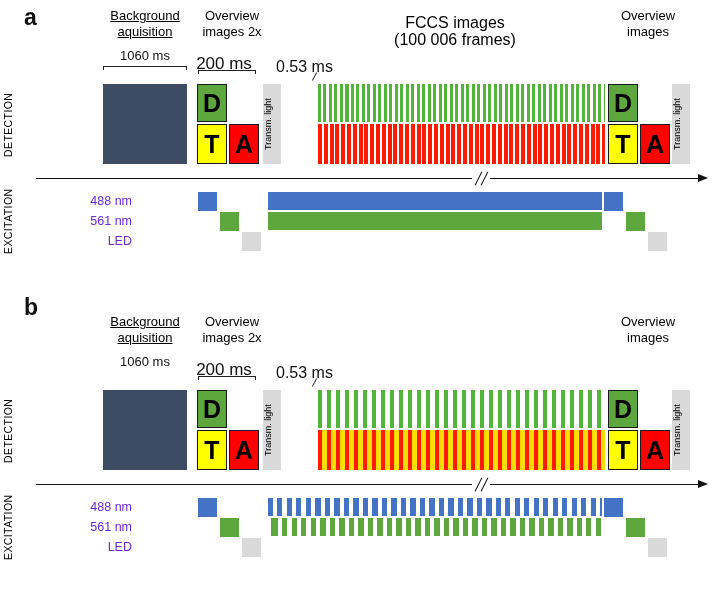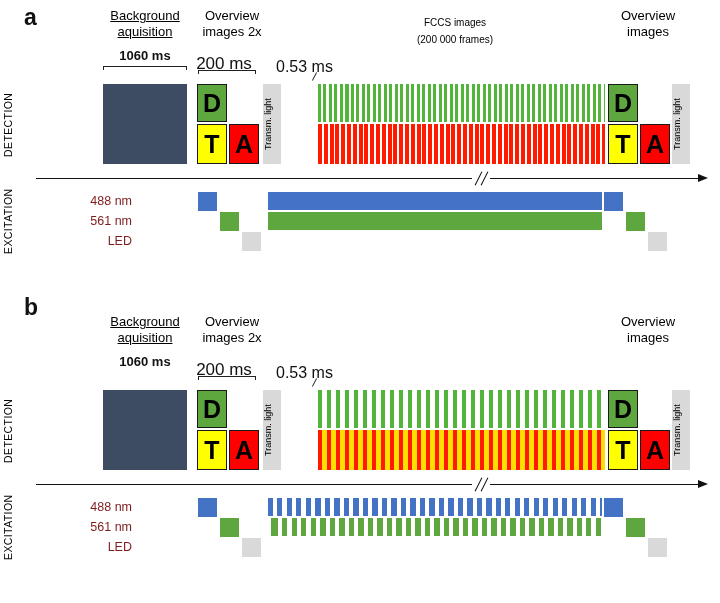--- a/index.html
+++ b/index.html
@@ -12,25 +12,25 @@
 
   .panel-letter { left:24px; top:0; font-weight:bold; font-size:23px; line-height:1; }
 
   .side-label { writing-mode:vertical-rl; transform:rotate(180deg); text-align:center;
                 font-size:10.5px; letter-spacing:.4px; color:#000; width:16px; }
   .det-side { left:2px; top:var(--detTop); height:82px; }
   .exc-side { left:2px; top:calc(var(--excTop) - 2px); height:64px; }
 
   .caption { text-align:center; font-size:13px; line-height:16px; color:#000; }
   .bg-caption  { left:96px;  top:var(--hdr); width:98px;text-decoration:underline; }
-  .bg-time     { left:96px;  top:calc(40px + var(--hdr)); width:98px; text-align:center; font-size:13px;font-weight:bold; }
+  .bg-time     { left:96px;  top:calc(40px + var(--hdr)); width:98px; text-align:center; font-size:13px; }
   .ov-caption  { left:190px; top:var(--hdr); width:84px; }
   .ov-time     { left:190px; top:calc(46px + var(--hdr)); width:68px; text-align:center; font-size:17px; }
   .ovr-caption { left:600px; top:var(--hdr); width:96px; }
-  .fccs-caption{ left:288px; top:var(--fccsTop); width:334px; text-align:center; font-size:10px; line-height:17px; }
+  .fccs-caption{ left:288px; top:var(--fccsTop); width:334px; text-align:center; font-size:16px; line-height:17px; }
   .frame-time  { left:276px; top:calc(50px + var(--hdr)); font-size:16px; }
   .frame-tick  { left:314px; top:calc(64px + var(--hdr)); width:0; height:9px;
                  border-left:1.2px solid #333; transform:rotate(28deg); }
 
   .dimline { height:4px; border-top:1.5px solid #222; border-left:1.5px solid #222; border-right:1.5px solid #222; }
   .bg-dimline { left:103px; top:calc(58px + var(--hdr)); width:84px; }
   .ov-dimline { left:198px; top:calc(62px + var(--hdr)); width:58px; }
 
   .bg-square { left:103px; top:var(--detTop); width:84px; height:80px; background:#3d4c63; }
 
@@ -55,21 +55,21 @@
   .panel--b .comb-top    { background:repeating-linear-gradient(to right,#53b43a 0 4.5px,#ffffff 4.5px 9px); }
   .panel--b .comb-bottom { background:repeating-linear-gradient(to right,#ff1a00 0 4.5px,#ffdf00 4.5px 9px); }
 
   .axis-line { left:36px; top:var(--axisY); width:664px; height:0; border-top:1.5px solid #111; }
   .axis-arrow { left:698px; top:calc(var(--axisY) - 4px); width:0; height:0;
                 border-left:10px solid #111; border-top:4.5px solid transparent; border-bottom:4.5px solid transparent; }
   .axis-break { left:472px; top:calc(var(--axisY) - 7px); width:18px; height:15px; background:#fff; }
   .axis-break i { position:absolute; top:0; height:15px; width:0; border-left:1.5px solid #111; transform:rotate(27deg); }
   .axis-break i:first-child { left:6px; } .axis-break i:last-child { left:12px; }
 
-  .exc-row-label { left:56px; width:76px; text-align:right; font-size:12.5px; color:#7f1d1d; }
+  .exc-row-label { left:56px; width:76px; text-align:right; font-size:12.5px; color:#6d28d9; }
   .r0 { top:calc(var(--excTop) + 2px); } .r1 { top:calc(var(--excTop) + 22px);text-align:right; } .r2 { top:calc(var(--excTop) + 42px); }
 
   .sq { width:19px; height:19px; }
   .sq-blue { background:#4472c4; } .sq-green { background:#5ea73e; } .sq-gray { background:#d9d9d9; }
   .stair-l0 { left:198px; top:var(--excTop); }
   .stair-l1 { left:220px; top:calc(var(--excTop) + 20px); }
   .stair-l2 { left:242px; top:calc(var(--excTop) + 40px); }
   .stair-r0 { left:604px; top:var(--excTop); }
   .stair-r1 { left:626px; top:calc(var(--excTop) + 20px); }
   .stair-r2 { left:648px; top:calc(var(--excTop) + 40px); }
@@ -105,21 +105,21 @@
       <div>images 2x</div>
     </div>
     <div class="abs ov-time">200 ms</div>
     <div class="abs dimline ov-dimline"></div>
 
     <div class="abs frame-time">0.53 ms</div>
     <div class="abs frame-tick"></div>
 
     <div class="abs caption fccs-caption">
       <div>FCCS images</div>
-      <div>(200 000 frames)</div>
+      <div>(100 006 frames)</div>
     </div>
 
     <div class="abs caption ovr-caption">
       <div>Overview</div>
       <div>images</div>
     </div>
 
     <div class="abs dbox det-d pos-dl">D</div>
     <div class="abs dbox det-t pos-tl">T</div>
     <div class="abs dbox det-a pos-al">A</div>

